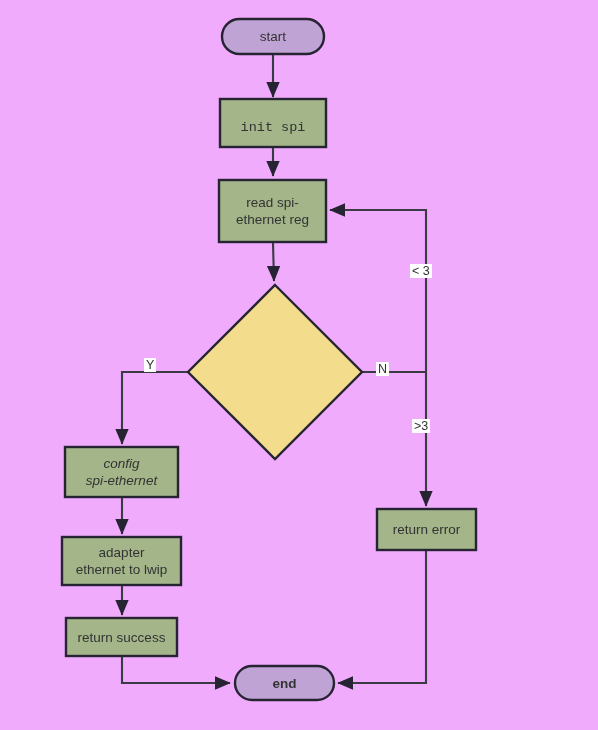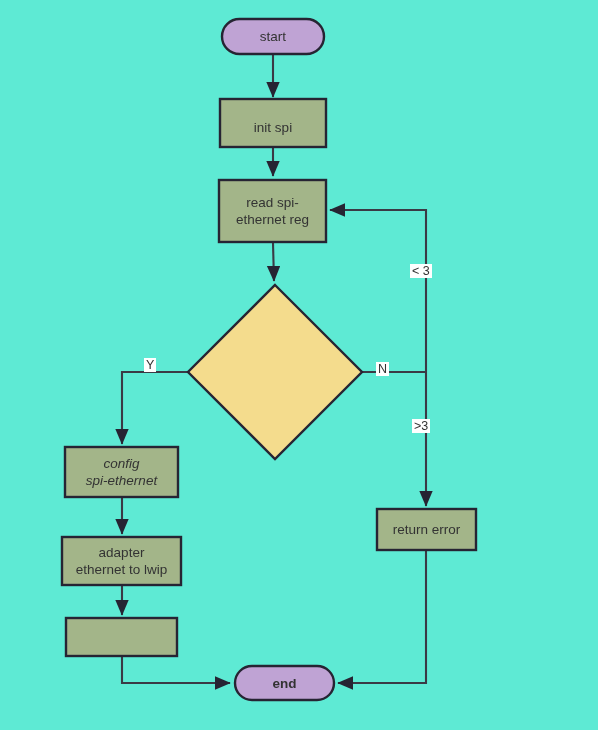--- a/index.html
+++ b/index.html
@@ -7,21 +7,21 @@
     padding: 0;
     background: #ffffff;
   }
   body {
     font-family: "Liberation Sans", sans-serif;
   }
   #flowchart-canvas {
     position: relative;
     width: 598px;
     height: 730px;
-    background: #5eead4;
+    background: #f0abfc;
     overflow: hidden;
   }
   #flow-svg {
     position: absolute;
     left: 0;
     top: 0;
     width: 598px;
     height: 730px;
   }
   .node-label {
@@ -97,32 +97,33 @@
 
     <rect x="66" y="618" width="111" height="38" fill="#a3b589" stroke="#262433" stroke-width="2.4"></rect>
 
     <rect x="377" y="509" width="99" height="41" fill="#a3b589" stroke="#262433" stroke-width="2.4"></rect>
 
     <rect x="235" y="666" width="99" height="34" rx="17" ry="17" fill="#bfa3d4" stroke="#262433" stroke-width="2.4"></rect>
   </svg>
 
   <div class="node-label" style="left:222px; top:19px; width:102px; height:35px;">start</div>
 
-  <div class="node-label" style="left:220px; top:99px; width:106px; height:56px;">init spi</div>
+  <div class="node-label" style="left:220px; top:99px; width:106px; height:56px;font-family:Liberation Mono, monospace;">init spi</div>
 
   <div class="node-label" style="left:219px; top:180px; width:107px; height:62px;">read spi-
 ethernet reg</div>
 
 
   <div class="node-label" style="left:65px; top:447px; width:113px; height:50px;font-style:italic;">config
 spi-ethernet</div>
 
   <div class="node-label" style="left:62px; top:537px; width:119px; height:48px;">adapter
 ethernet to lwip</div>
 
+  <div class="node-label" style="left:66px; top:618px; width:111px; height:38px;">return success</div>
 
   <div class="node-label" style="left:377px; top:509px; width:99px; height:41px;border-radius:9px;">return error</div>
 
   <div class="node-label" style="left:235px; top:666px; width:99px; height:34px;font-weight:bold;">end</div>
 
   <div class="edge-label" style="left:144px; top:358px;">Y</div>
 
   <div class="edge-label" style="left:376px; top:362px;">N</div>
 
   <div class="edge-label" style="left:410px; top:264px;">&lt; 3</div>

